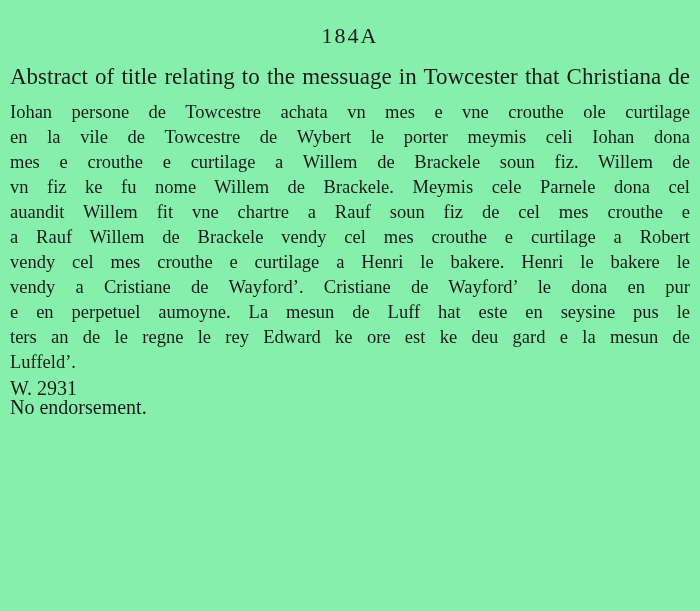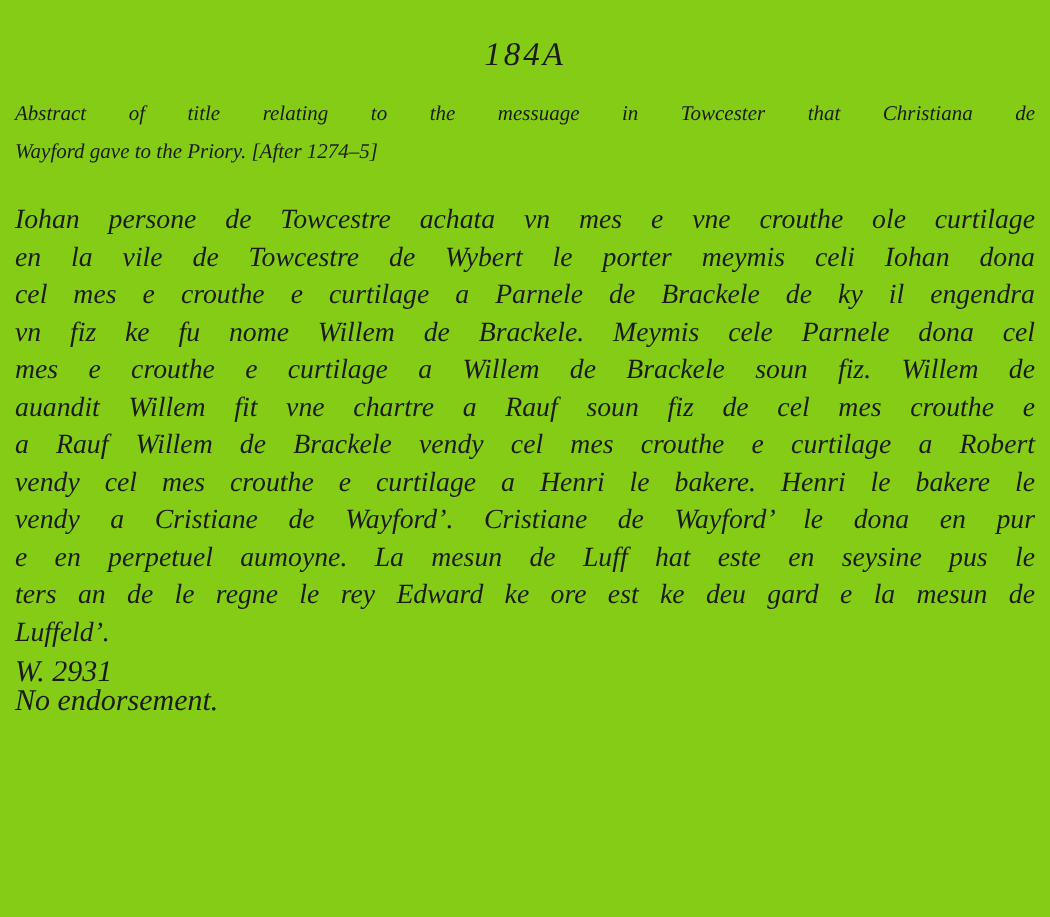--- a/index.html
+++ b/index.html
@@ -4,40 +4,39 @@
 <style>
   html, body {
     margin: 0;
     padding: 0;
     background: #ffffff;
   }
   .page {
     position: relative;
     width: 700px;
     height: 611px;
-    background: #84cc16;
+    background: #86efac;
     color: #1b1b1b;
     font-family: "Liberation Serif", "DejaVu Serif", serif;
     box-sizing: border-box;
     padding: 24px 10px 0 10px;
     overflow: hidden;
-    font-style: italic;
   }
   .entry-number {
     text-align: center;
     font-size: 22px;
     line-height: 24px;
     letter-spacing: 2px;
     font-variant-numeric: oldstyle-nums;
     margin-bottom: 16px;
   }
   .abstract {
-    font-size: 14px;
+    font-size: 23px;
     line-height: 25px;
-    margin-bottom: 21px;
+    margin-bottom: 11px;
   }
   .body-text {
     font-size: 18.5px;
     line-height: 25px;
     margin-bottom: 4px;
   }
   .line {
     white-space: normal;
   }
   .jline {
@@ -54,29 +53,27 @@
 </style>
 </head>
 <body>
 
 <div class="page">
 
   <div class="entry-number">184A</div>
 
   <div class="abstract">
     <div class="line jline">Abstract of title relating to the messuage in Towcester that Christiana de</div>
-    <div class="line">Wayford gave to the Priory. [After 1274–5]</div>
   </div>
 
   <div class="body-text">
     <div class="line jline">Iohan persone de Towcestre achata vn mes e vne crouthe ole curtilage</div>
     <div class="line jline">en la vile de Towcestre de Wybert le porter meymis celi Iohan dona</div>
-    <div class="line jline">cel mes e crouthe e curtilage a Parnele de Brackele de ky il engendra</div>
+    <div class="line jline">mes e crouthe e curtilage a Willem de Brackele soun fiz. Willem de</div>
     <div class="line jline">vn fiz ke fu nome Willem de Brackele. Meymis cele Parnele dona cel</div>
-    <div class="line jline">mes e crouthe e curtilage a Willem de Brackele soun fiz. Willem de</div>
     <div class="line jline">auandit Willem fit vne chartre a Rauf soun fiz de cel mes crouthe e</div>
     <div class="line jline">a Rauf Willem de Brackele vendy cel mes crouthe e curtilage a Robert</div>
     <div class="line jline">vendy cel mes crouthe e curtilage a Henri le bakere. Henri le bakere le</div>
     <div class="line jline">vendy a Cristiane de Wayford’. Cristiane de Wayford’ le dona en pur</div>
     <div class="line jline">e en perpetuel aumoyne. La mesun de Luff hat este en seysine pus le</div>
     <div class="line jline">ters an de le regne le rey Edward ke ore est ke deu gard e la mesun de</div>
     <div class="line">Luffeld’.</div>
   </div>
 
   <div class="footer">

